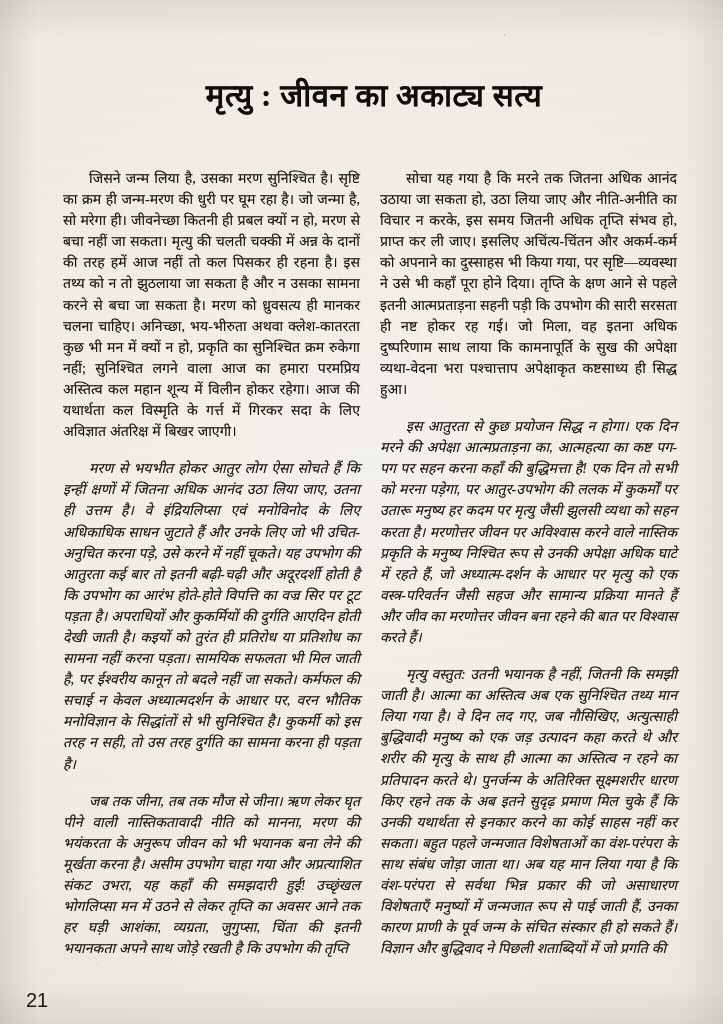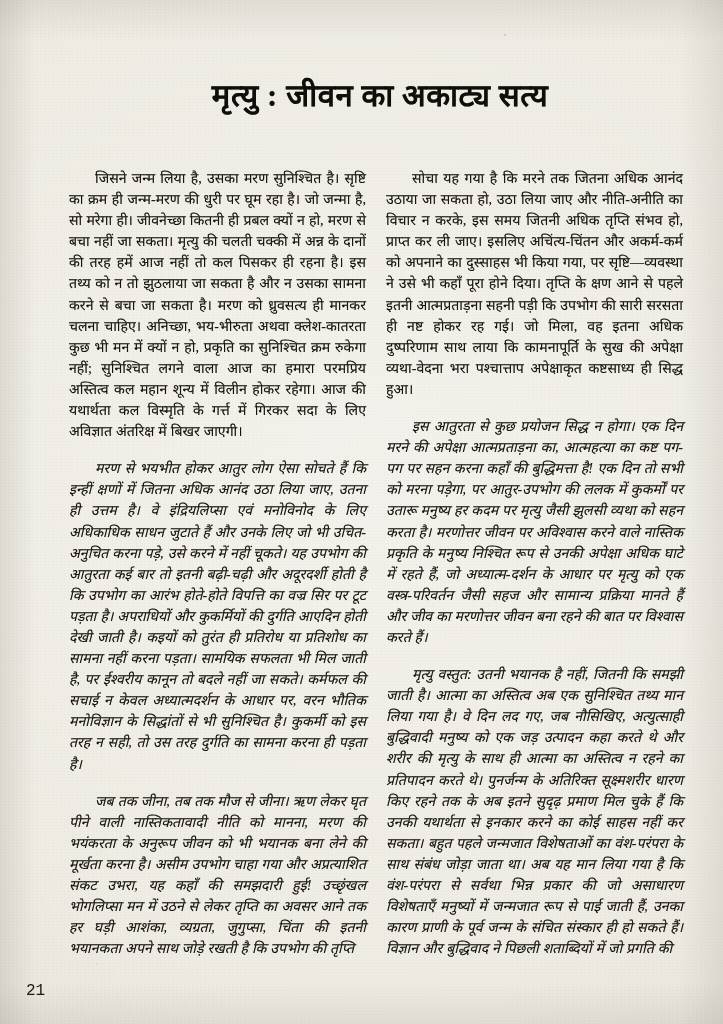--- a/index.html
+++ b/index.html
@@ -35,21 +35,21 @@
     position: absolute;
     inset: 0;
     pointer-events: none;
     background:
       linear-gradient(90deg, rgba(90,84,70,0.13) 0%, rgba(90,84,70,0.0) 5%, rgba(90,84,70,0) 94%, rgba(90,84,70,0.10) 100%),
       linear-gradient(180deg, rgba(90,84,70,0.10) 0%, rgba(90,84,70,0) 4%, rgba(90,84,70,0) 96%, rgba(90,84,70,0.09) 100%);
   }
 
   .content {
     position: absolute;
-    left: 69px;
+    left: 63px;
     top: 0;
     width: 622px;
     height: 1024px;
   }
 
   .title {
     margin: 0;
     padding-top: 78px;
     text-align: center;
     font-family: "Liberation Serif", "DejaVu Serif", serif;
@@ -100,24 +100,24 @@
     text-indent: 0;
   }
   .col p + p {
     margin-top: 16px;
     font-style: italic;
   }
 
   .page-number {
     position: absolute;
     left: 26px;
-    bottom: 24px;
-    font-size: 16px;
+    bottom: 12px;
+    font-size: 20px;
     color: #1b180f;
-    font-family: Liberation Mono, monospace;
+    font-family: Liberation Sans, sans-serif;
   }
 
   
   .speck {
     position: absolute;
     background: rgba(90,82,66,0.22);
     border-radius: 50%;
     pointer-events: none;
   }
 </style>

